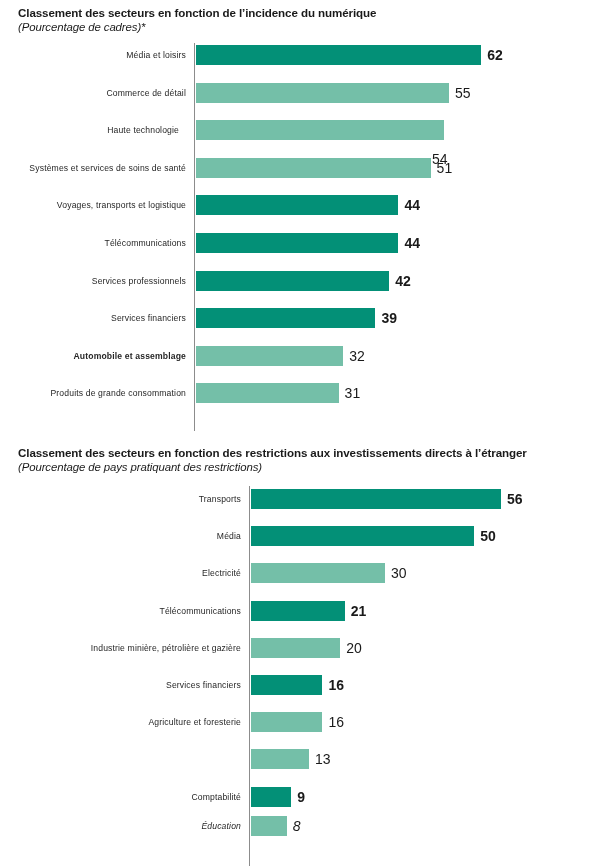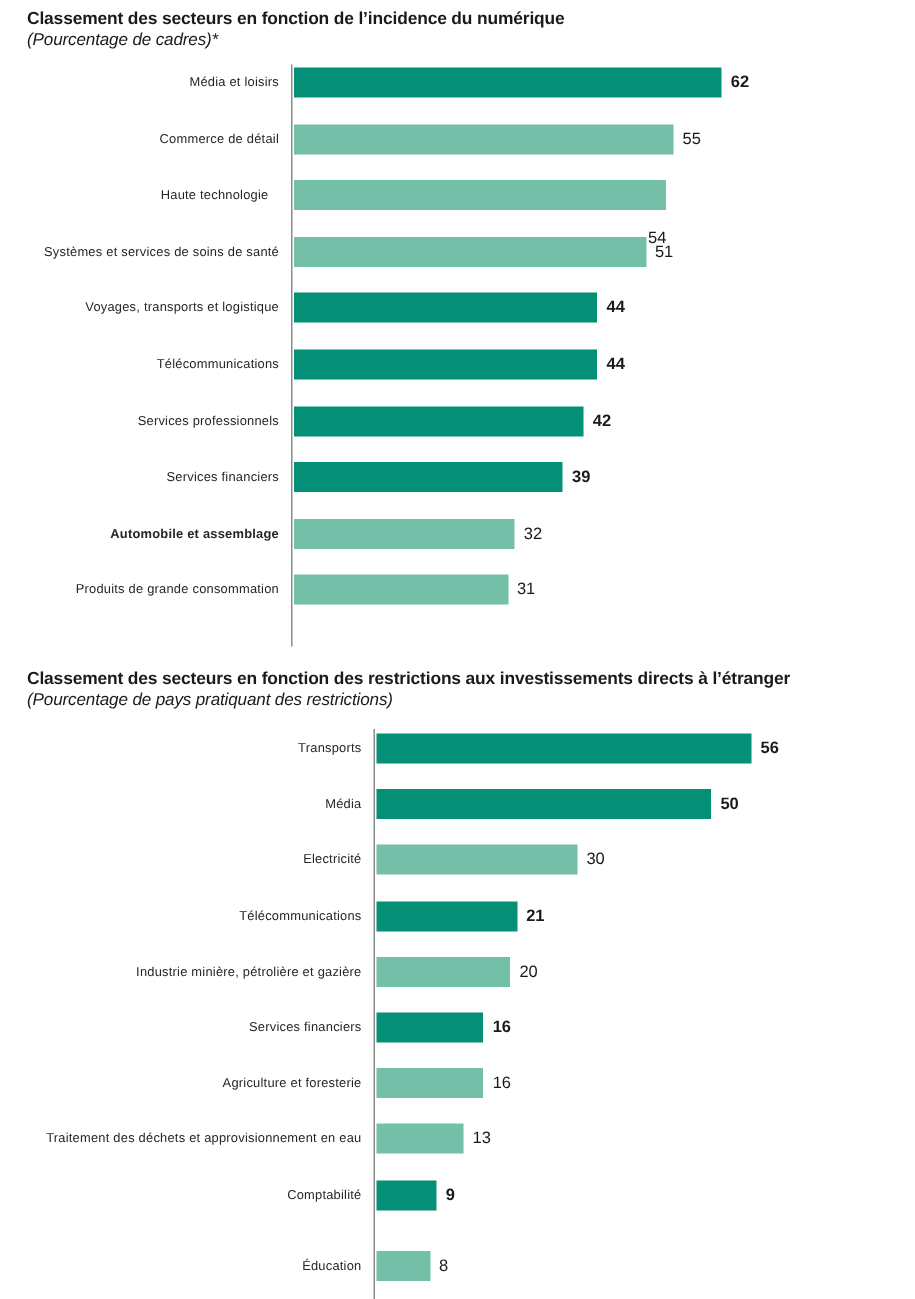--- a/index.html
+++ b/index.html
@@ -61,21 +61,21 @@
     position: absolute;
     top: 0;
     height: 20px;
   }
   .bar.dark  { background: #039077; }
   .bar.light { background: #74bfa8; }
   .value {
     position: absolute;
     top: 50%;
     transform: translateY(-50%);
-    font-size: 11px;
+    font-size: 14px;
     color: #1a1a1a;
     white-space: nowrap;
     line-height: 12px;
   }
   .value.bold { font-weight: bold; }
 </style>
 </head>
 <body>
 
 <div class="page">
@@ -176,30 +176,29 @@
           <div class="row-label" style="right: 369px;">Services financiers</div>
           <div class="bar dark" style="left: 251px; width: 71.44px; background: rgb(3, 144, 119);"></div>
           <div class="value bold" style="left: 328.44px;">16</div>
         </div>
         <div class="row" style="top: 237.2px;">
           <div class="row-label" style="right: 369px;">Agriculture et foresterie</div>
           <div class="bar light" style="left: 251px; width: 71.44px; background: rgb(116, 191, 168);"></div>
           <div class="value" style="left: 328.44px;">16</div>
         </div>
         <div class="row" style="top: 274.4px;">
-          <div class="row-label" style="right: 369px;">Traitement des déchets et approvisionnement en eau</div>
           <div class="bar light" style="left: 251px; width: 58.045px; background: rgb(116, 191, 168);"></div>
           <div class="value" style="left: 315.045px;">13</div>
         </div>
         <div class="row" style="top: 311.6px;">
           <div class="row-label" style="right: 369px;">Comptabilité</div>
           <div class="bar dark" style="left: 251px; width: 40.185px; background: rgb(3, 144, 119);"></div>
           <div class="value bold" style="left: 297.185px;">9</div>
         </div>
-        <div class="row" style="top: 359px;">
+        <div class="row" style="top: 341px; font-style: italic;">
           <div class="row-label" style="right: 369px;">Éducation</div>
           <div class="bar light" style="left: 251px; width: 35.72px; background: rgb(116, 191, 168);"></div>
           <div class="value" style="left: 292.72px;">8</div>
         </div>
       </div>
   </div>
 
 </div>
 
 </body></html>

